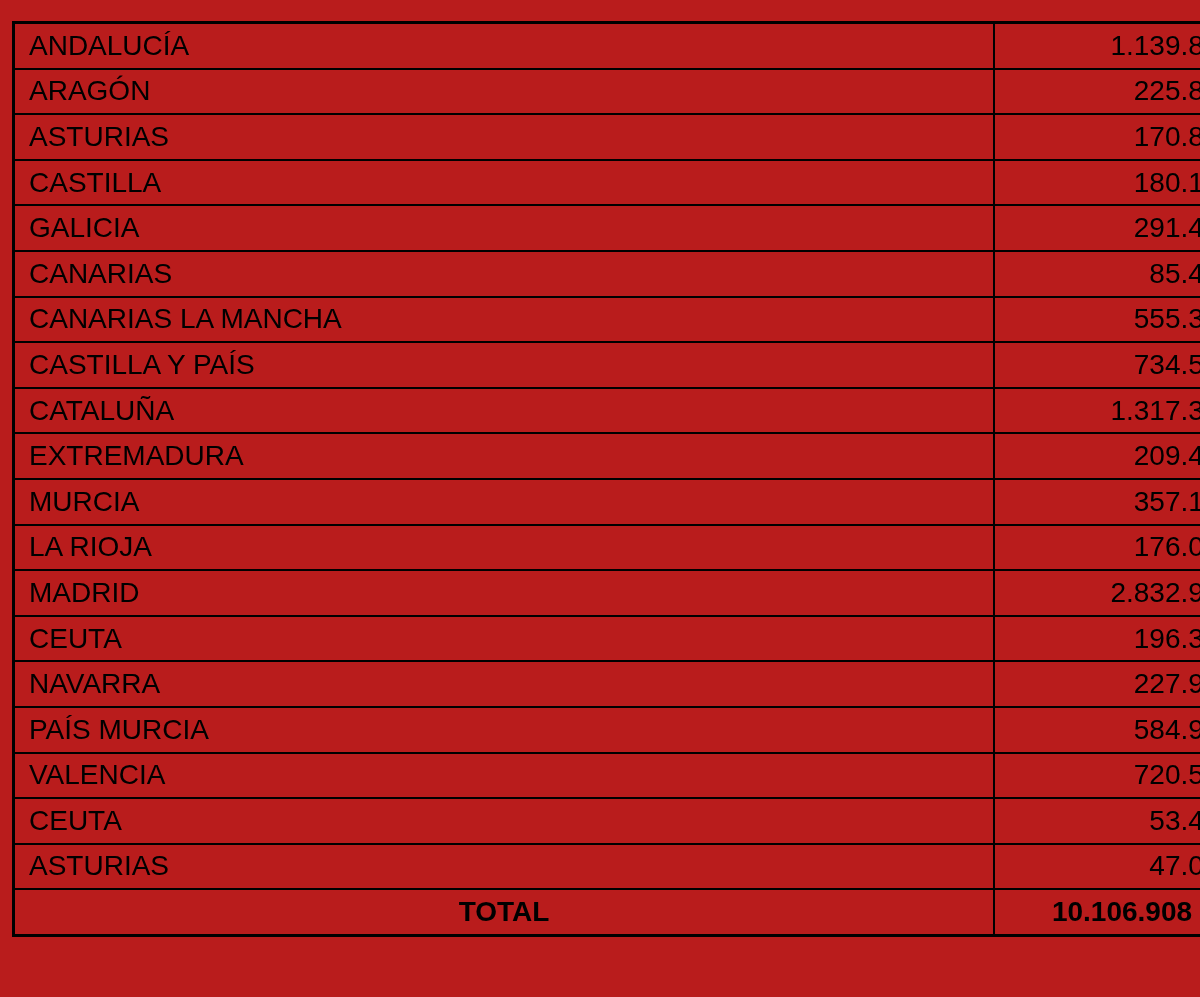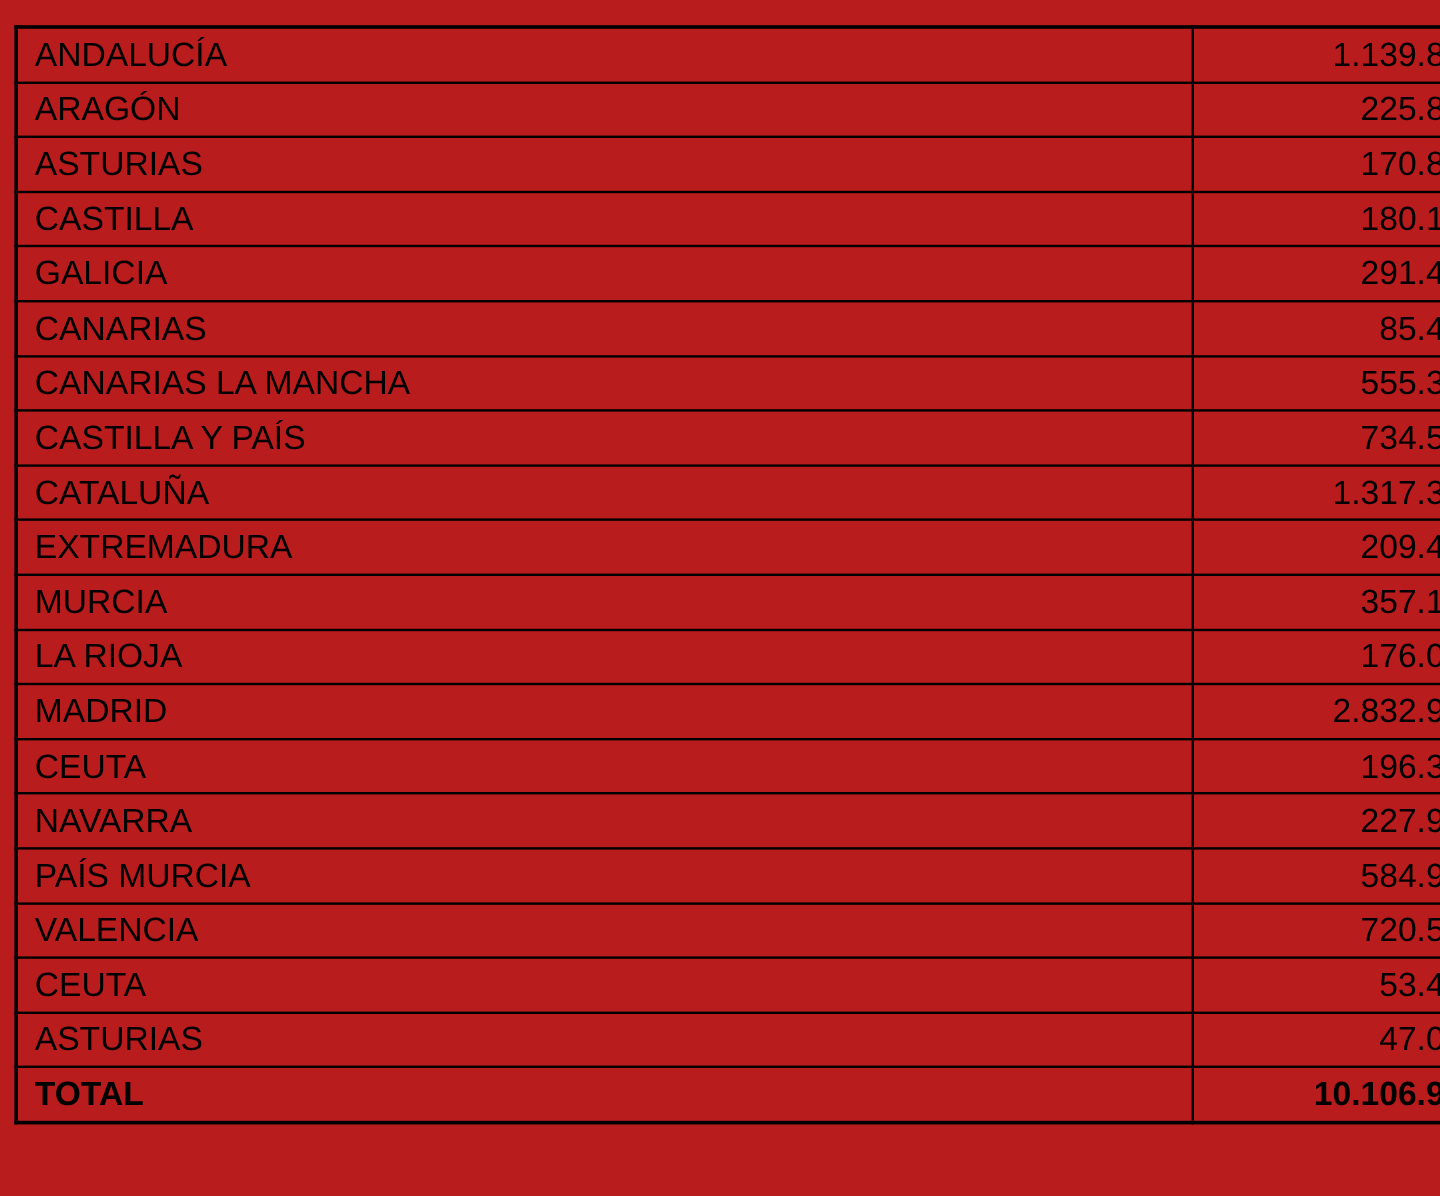--- a/index.html
+++ b/index.html
@@ -39,20 +39,21 @@
   td.region-cell {
     width: 950px;
     text-align: left;
   }
   td.value-cell {
     width: 226px;
     text-align: right;
   }
   tr.total-row td {
     font-weight: bold;
+    text-align: center;
   }
 </style>
 </head>
 <body>
 
 <div class="page">
   <table class="data-table">
     <tbody>
   <tr>
     <td class="region-cell">ANDALUCÍA</td>

